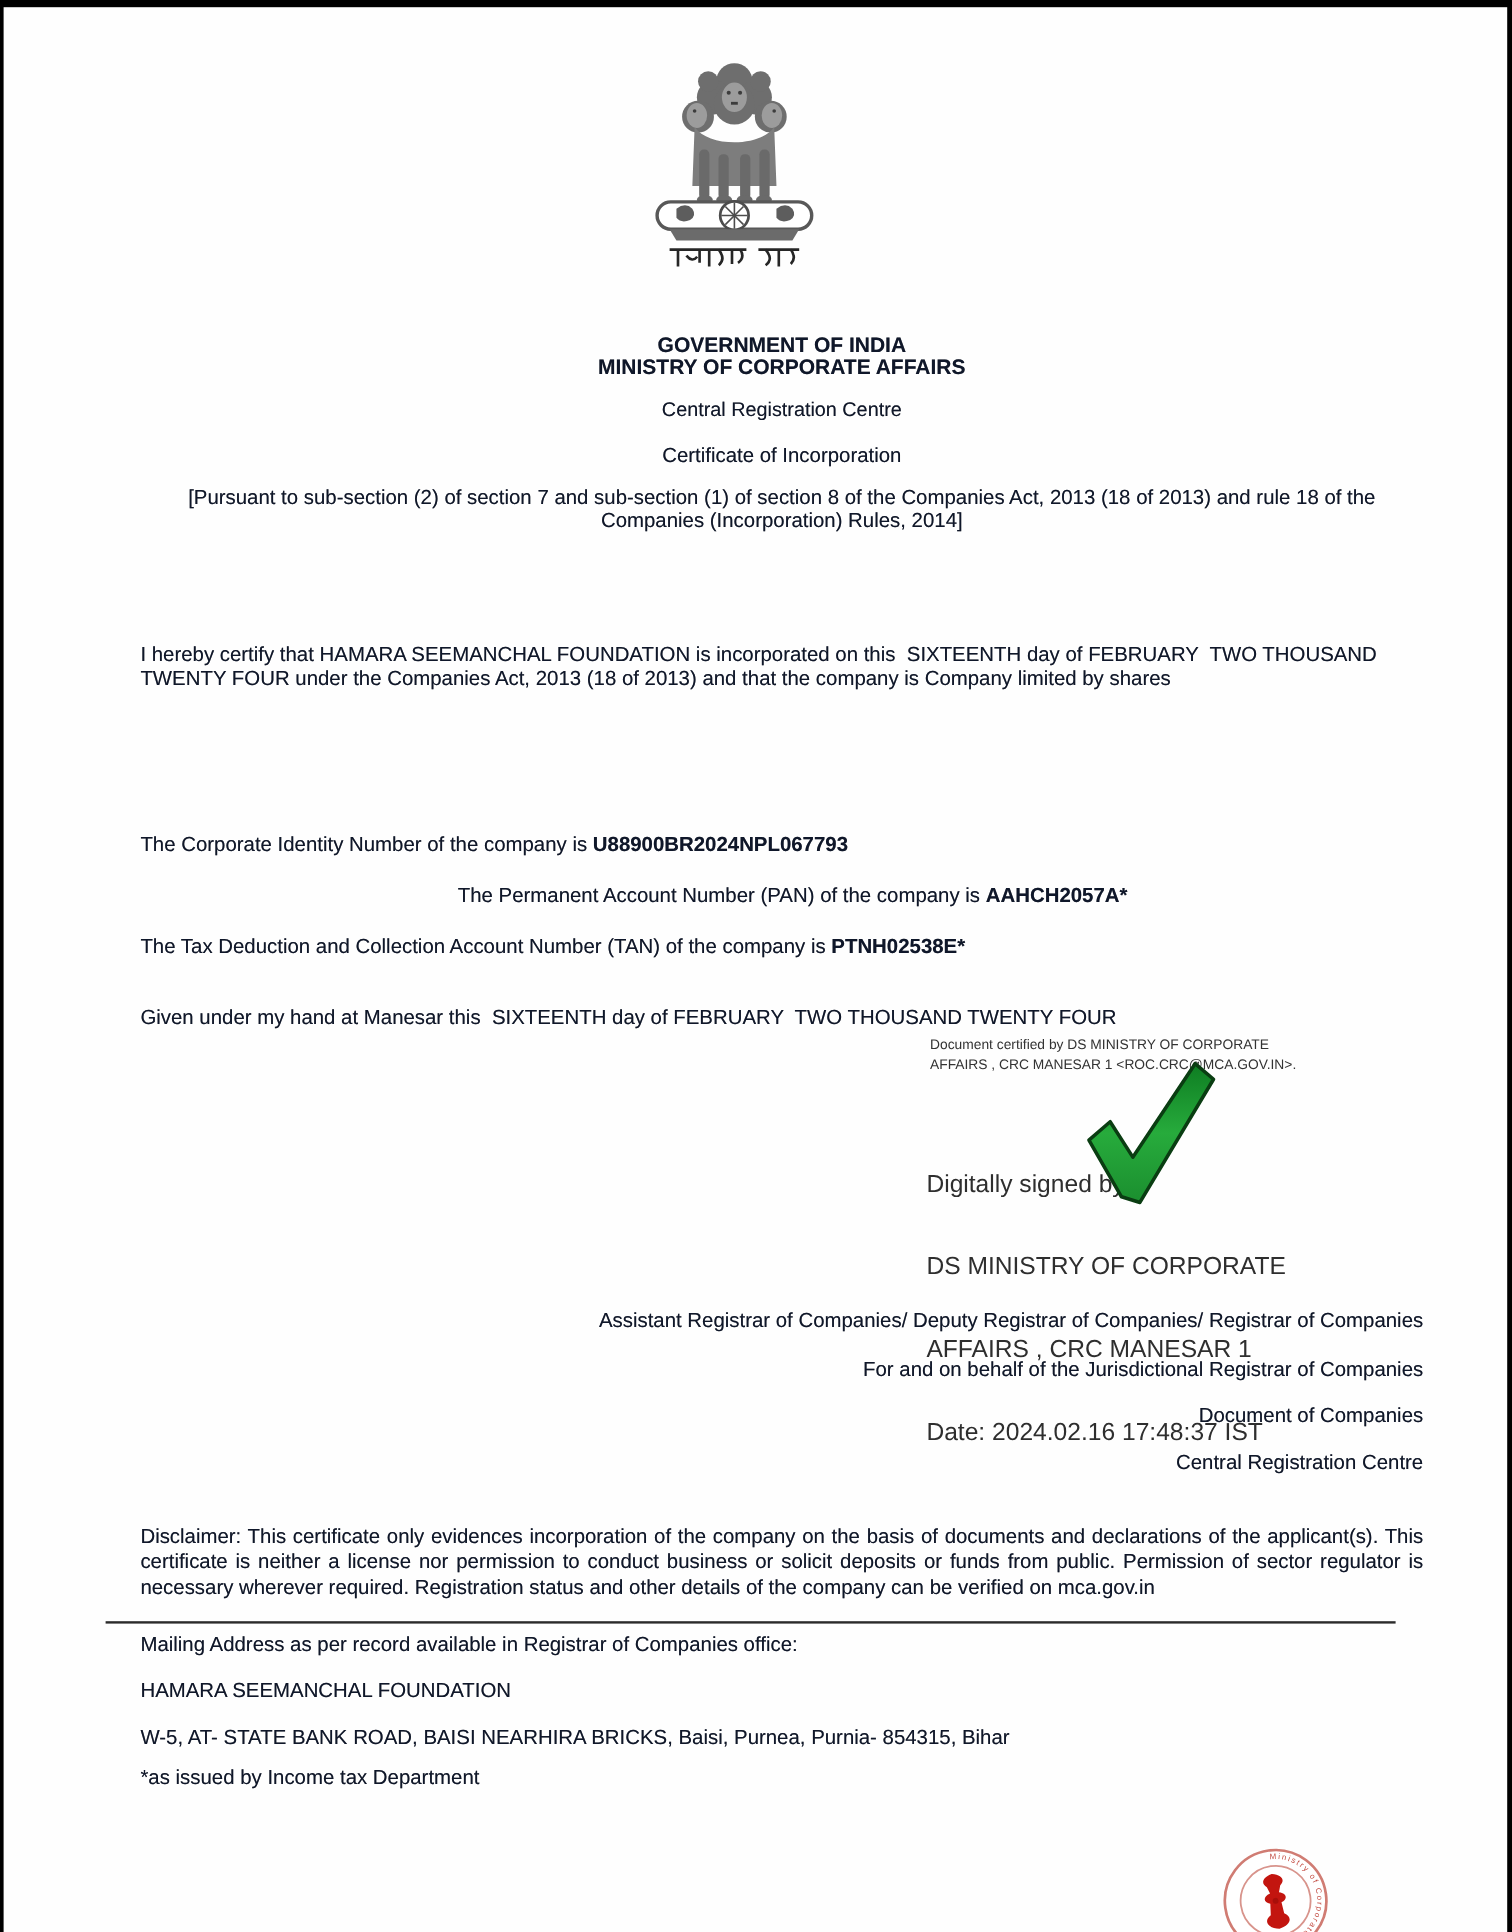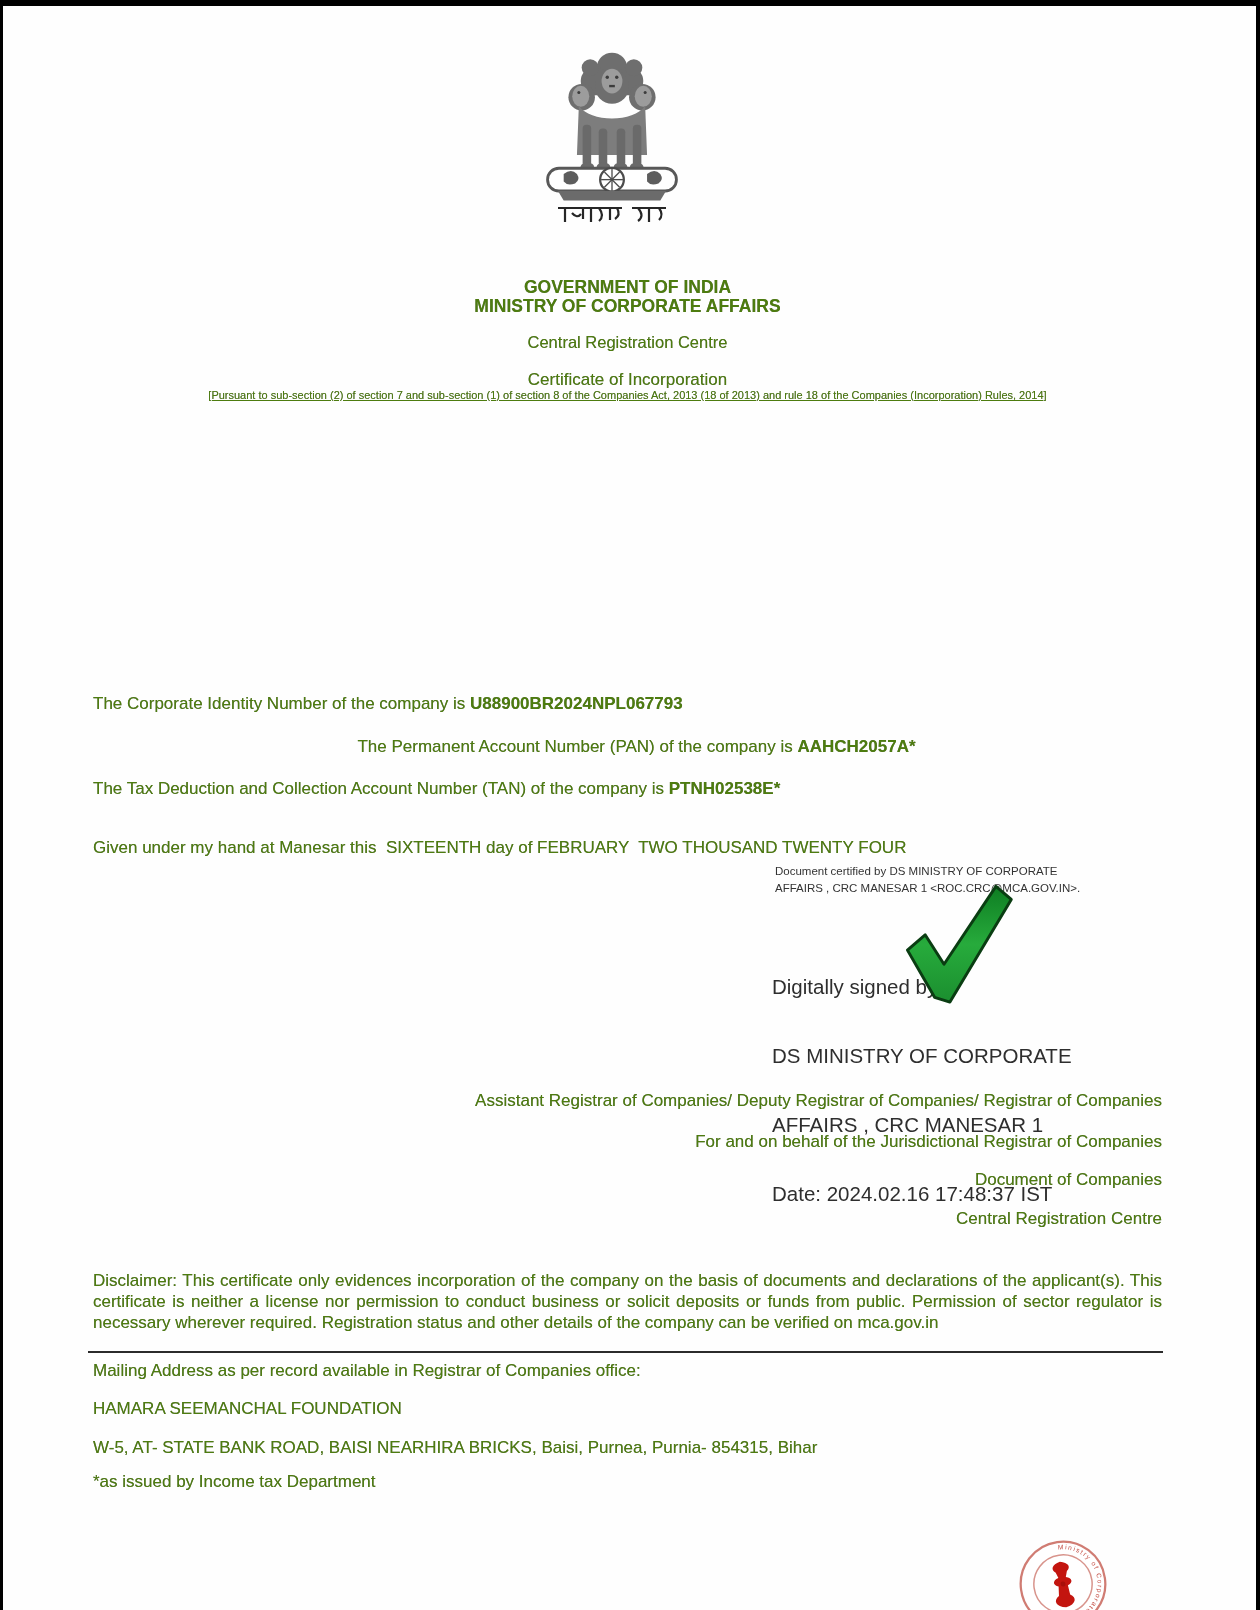--- a/index.html
+++ b/index.html
@@ -8,31 +8,31 @@
     overflow:hidden;font-family:"Liberation Sans",sans-serif;color:#1e1e1e;
   }
   .abs{position:absolute;}
   .edge{position:absolute;background:#000;}
   .edge-top{left:0;top:0;width:1260px;height:6px;}
   .edge-left{left:0;top:0;width:3px;height:1610px;}
   .edge-right{right:0;top:0;width:4px;height:1610px;}
 
   .center-col{left:93px;width:1069px;text-align:center;}
   .txt{font-size:17px;line-height:20px;white-space:pre-wrap;}
-  .soft{color:#4d7c0f;text-shadow:0 0 0.5px rgba(40,40,40,.55);}
+  .soft{color:#0f172a;text-shadow:0 0 0.5px rgba(40,40,40,.55);margin-left:24px;}
 
   .emblem-wrap{left:522px;top:32px;width:180px;height:174px;}
   .motto-wrap{left:552px;top:204px;width:120px;height:24px;}
   .motto-real{position:absolute;left:0;top:0;width:100%;height:100%;color:transparent;font-size:16px;overflow:hidden;}
 
   .h-govt{top:277px;font-weight:bold;font-size:17.5px;}
   .h-ministry{top:296px;font-weight:bold;font-size:17.5px;}
   .h-centre{top:333px;font-size:16.5px;}
   .h-title{top:370px;font-weight:normal;font-size:17px;}
-  .h-pursuant{top:386px;font-size:11px;line-height:19px;text-decoration:underline;}
+  .h-pursuant{top:405px;font-size:17px;line-height:19px;}
 
   .p-certify{left:93px;top:536px;width:1066px;}
   .p-cin{left:93px;top:694px;width:1069px;}
   .p-pan{left:102px;top:737px;width:1069px;text-align:center;}
   .p-tan{left:93px;top:779px;width:1069px;}
   .p-given{left:93px;top:838px;width:1069px;}
   .bold{font-weight:bold;}
 
   .sig-note{left:775px;top:863px;width:307px;font-size:11.5px;line-height:17px;color:#333;}
   .sig-block{left:772px;top:929px;font-size:20.5px;line-height:23px;color:#2e2e2e;white-space:pre-wrap;}
@@ -129,20 +129,21 @@
     </svg>
     <span class="motto-real">सत्यमेव जयते</span>
   </div>
 
   <div class="abs center-col h-govt soft">GOVERNMENT OF INDIA</div>
   <div class="abs center-col h-ministry soft">MINISTRY OF CORPORATE AFFAIRS</div>
   <div class="abs center-col h-centre soft">Central Registration Centre</div>
   <div class="abs center-col h-title soft">Certificate of Incorporation</div>
   <div class="abs center-col h-pursuant soft">[Pursuant to sub-section (2) of section 7 and sub-section (1) of section 8 of the Companies Act, 2013 (18 of 2013) and rule 18 of the Companies (Incorporation) Rules, 2014]</div>
 
+  <div class="abs txt soft p-certify">I hereby certify that HAMARA SEEMANCHAL FOUNDATION is incorporated on this  SIXTEENTH day of FEBRUARY  TWO THOUSAND TWENTY FOUR under the Companies Act, 2013 (18 of 2013) and that the company is Company limited by shares</div>
 
   <div class="abs txt soft p-cin"><span>The Corporate Identity Number of the company is </span><span class="bold">U88900BR2024NPL067793</span></div>
 
   <div class="abs txt soft p-pan"><span>The Permanent Account Number (PAN) of the company is </span><span class="bold">AAHCH2057A*</span></div>
 
   <div class="abs txt soft p-tan"><span>The Tax Deduction and Collection Account Number (TAN) of the company is </span><span class="bold">PTNH02538E*</span></div>
 
   <div class="abs txt soft p-given">Given under my hand at Manesar this  SIXTEENTH day of FEBRUARY  TWO THOUSAND TWENTY FOUR</div>
 
   <div class="abs sig-note">Document certified by DS MINISTRY OF CORPORATE AFFAIRS , CRC MANESAR 1 &lt;ROC.CRC@MCA.GOV.IN&gt;.</div>

